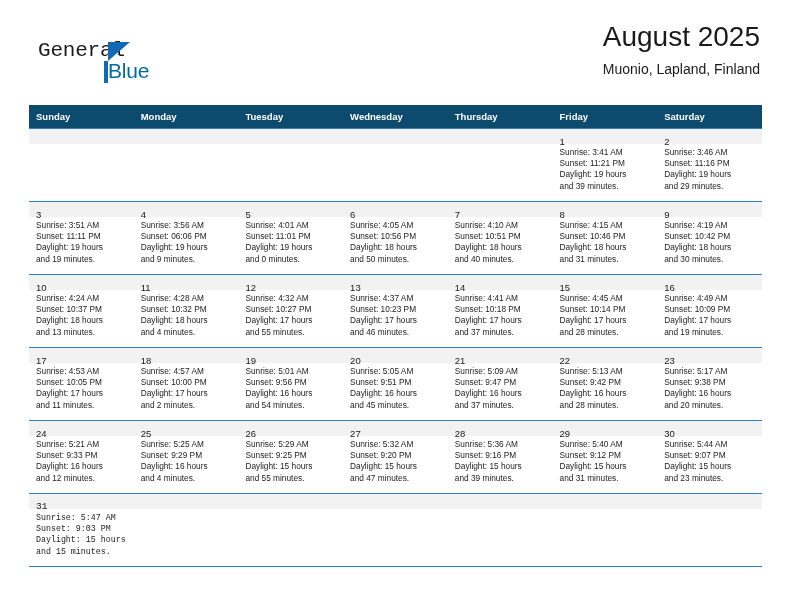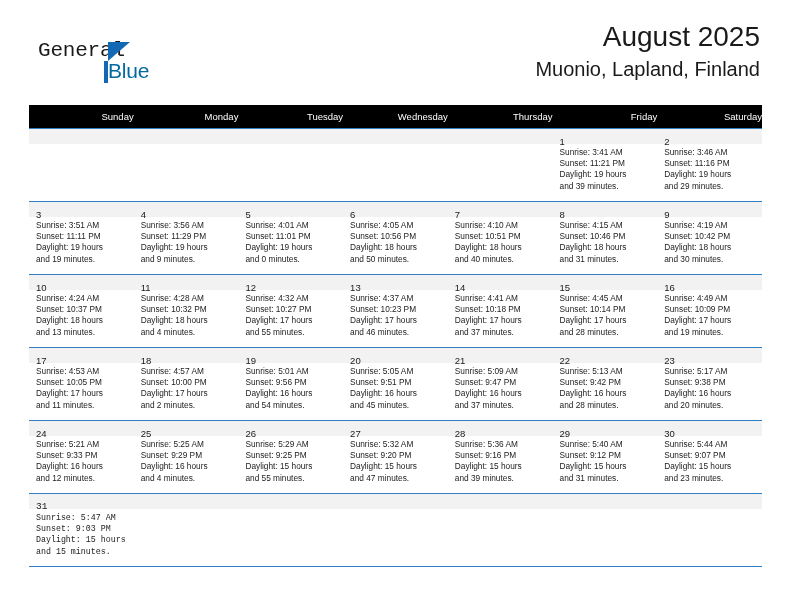--- a/index.html
+++ b/index.html
@@ -80,21 +80,21 @@
     text-align: right;
   }
   .title {
     font-size: 28px;
     line-height: 34px;
     color: #1a1a1a;
     font-weight: normal;
     margin: 0;
   }
   .subtitle {
-    font-size: 20px;
+    font-size: 14px;
     line-height: 20px;
     color: #1a1a1a;
     margin: 5px 0 0 0;
     font-weight: normal;
   }
 
   
   .calendar {
     position: absolute;
     left: 29px;
@@ -103,25 +103,25 @@
   }
   .cal-table {
     border-collapse: collapse;
     table-layout: fixed;
     width: 733px;
   }
   .cal-table col {
     width: 104.71px;
   }
   thead th {
-    background: #000000;
+    background: #0c4a6e;
     color: #ffffff;
     font-size: 9.5px;
-    font-weight: normal;
-    text-align: right;
+    font-weight: bold;
+    text-align: left;
     padding: 6px 0 6px 7px;
     height: 10px;
     border: none;
   }
   tbody td {
     vertical-align: top;
     padding: 0;
     border-top: 1.5px solid #2f7fc2;
     height: 72px;
     background: #ffffff;
@@ -245,21 +245,21 @@
                 <div class="cell-line">Sunrise: 3:51 AM</div>
                 <div class="cell-line">Sunset: 11:11 PM</div>
                 <div class="cell-line">Daylight: 19 hours</div>
                 <div class="cell-line">and 19 minutes.</div>
               </div>
             </td>
             <td>
               <div class="daynum-band"><span class="daynum">4</span></div>
               <div class="cell-body">
                 <div class="cell-line">Sunrise: 3:56 AM</div>
-                <div class="cell-line">Sunset: 11:29 PM</div>
+                <div class="cell-line">Sunset: 06:06 PM</div>
                 <div class="cell-line">Daylight: 19 hours</div>
                 <div class="cell-line">and 9 minutes.</div>
               </div>
             </td>
             <td>
               <div class="daynum-band"><span class="daynum">5</span></div>
               <div class="cell-body">
                 <div class="cell-line">Sunrise: 4:01 AM</div>
                 <div class="cell-line">Sunset: 11:01 PM</div>
                 <div class="cell-line">Daylight: 19 hours</div>

